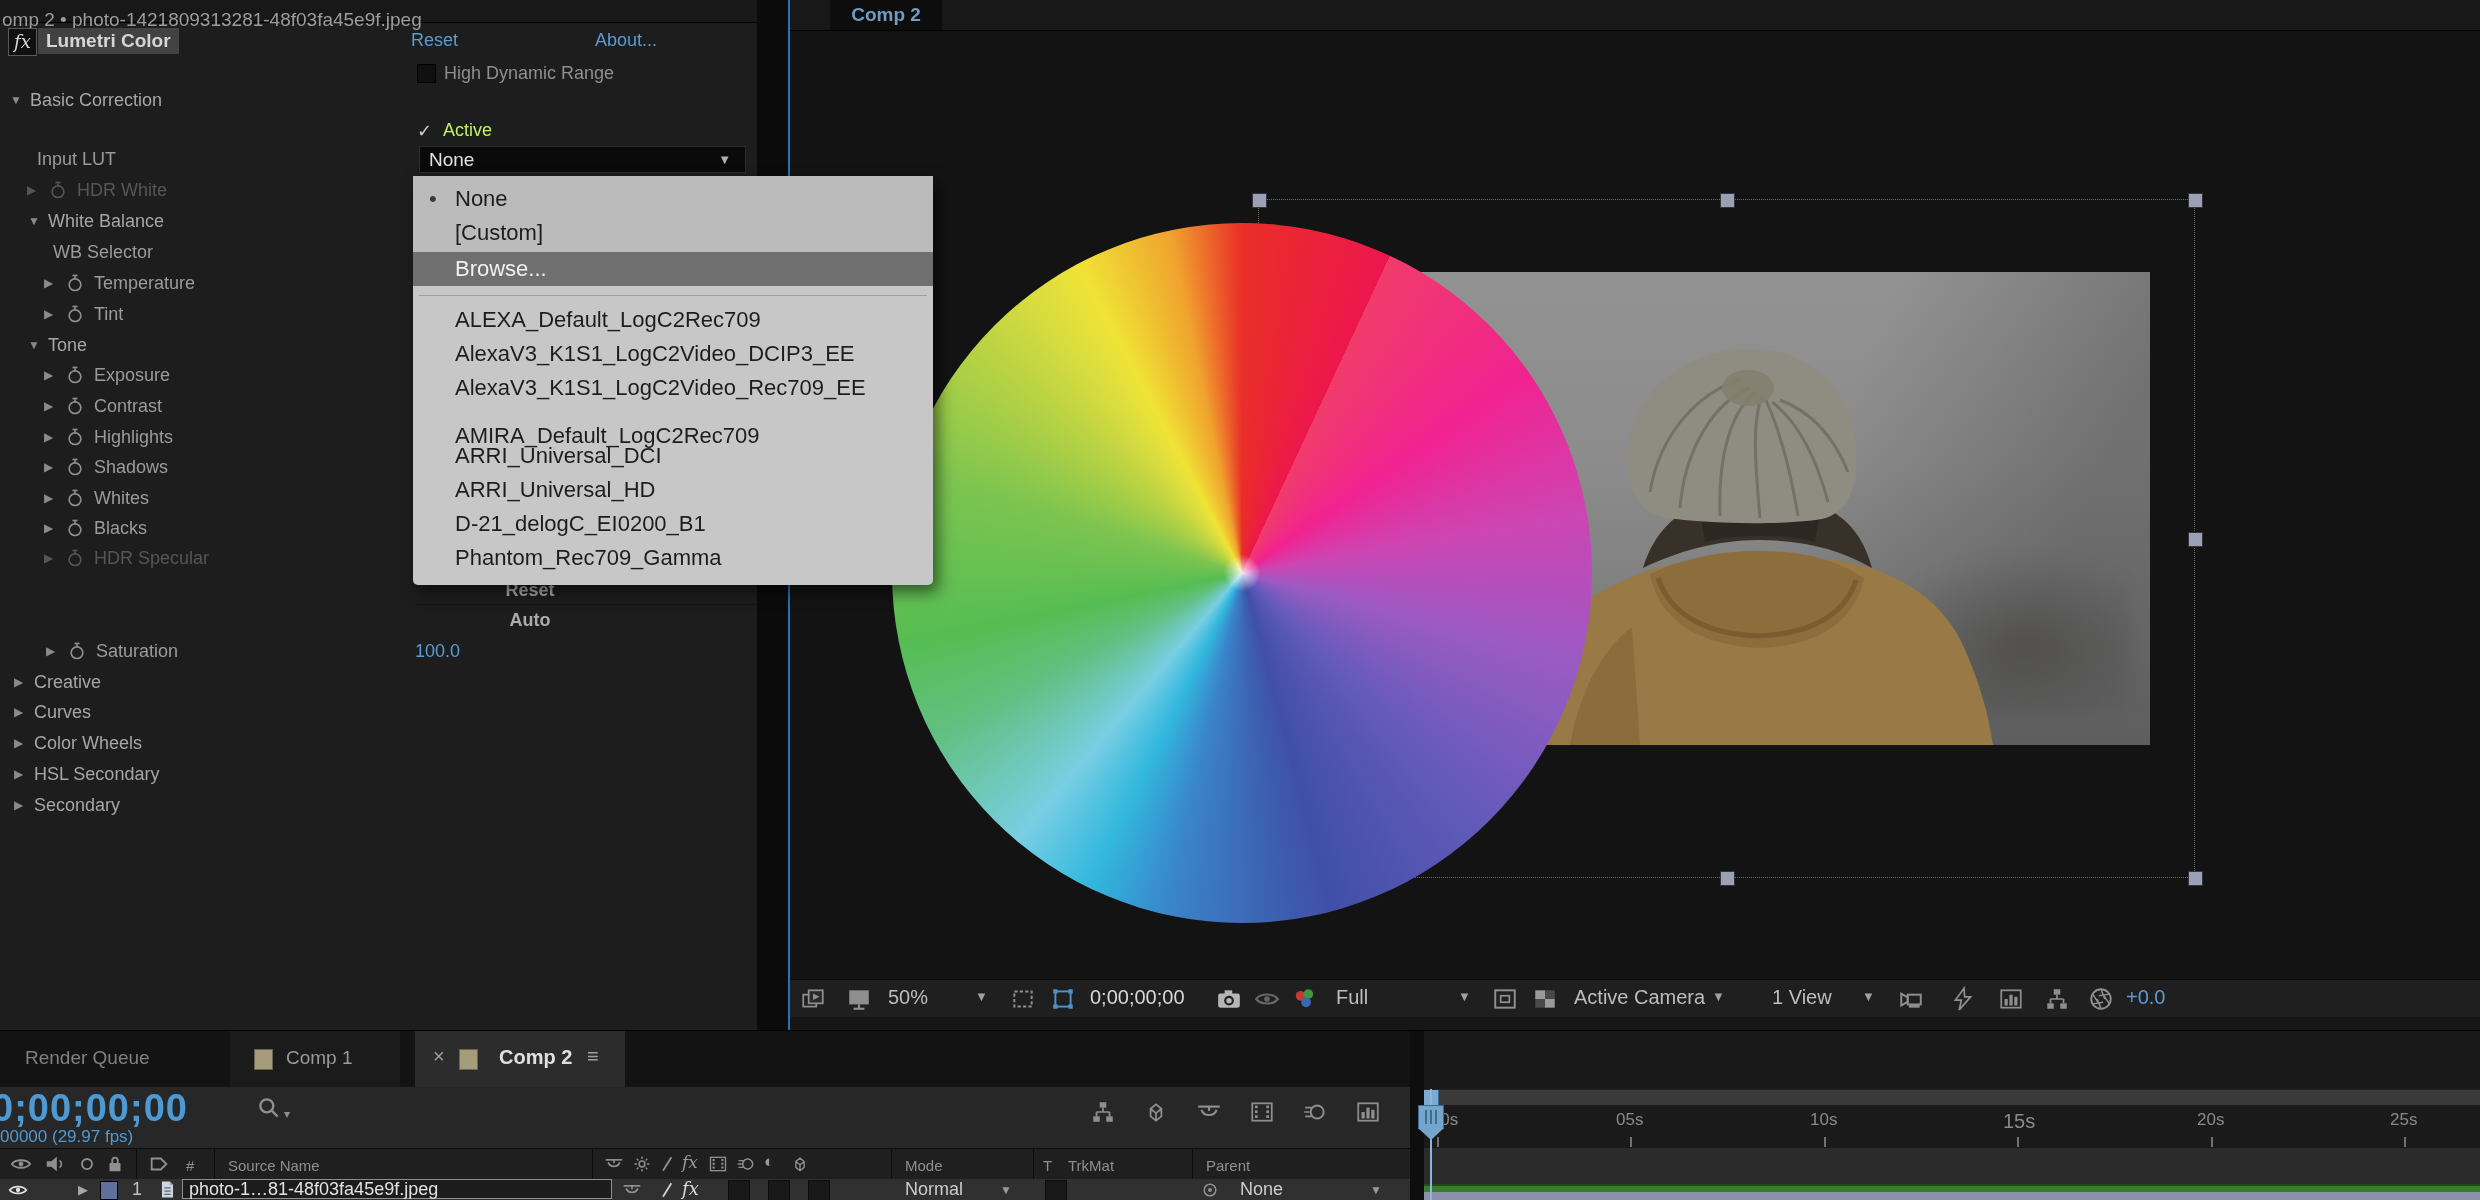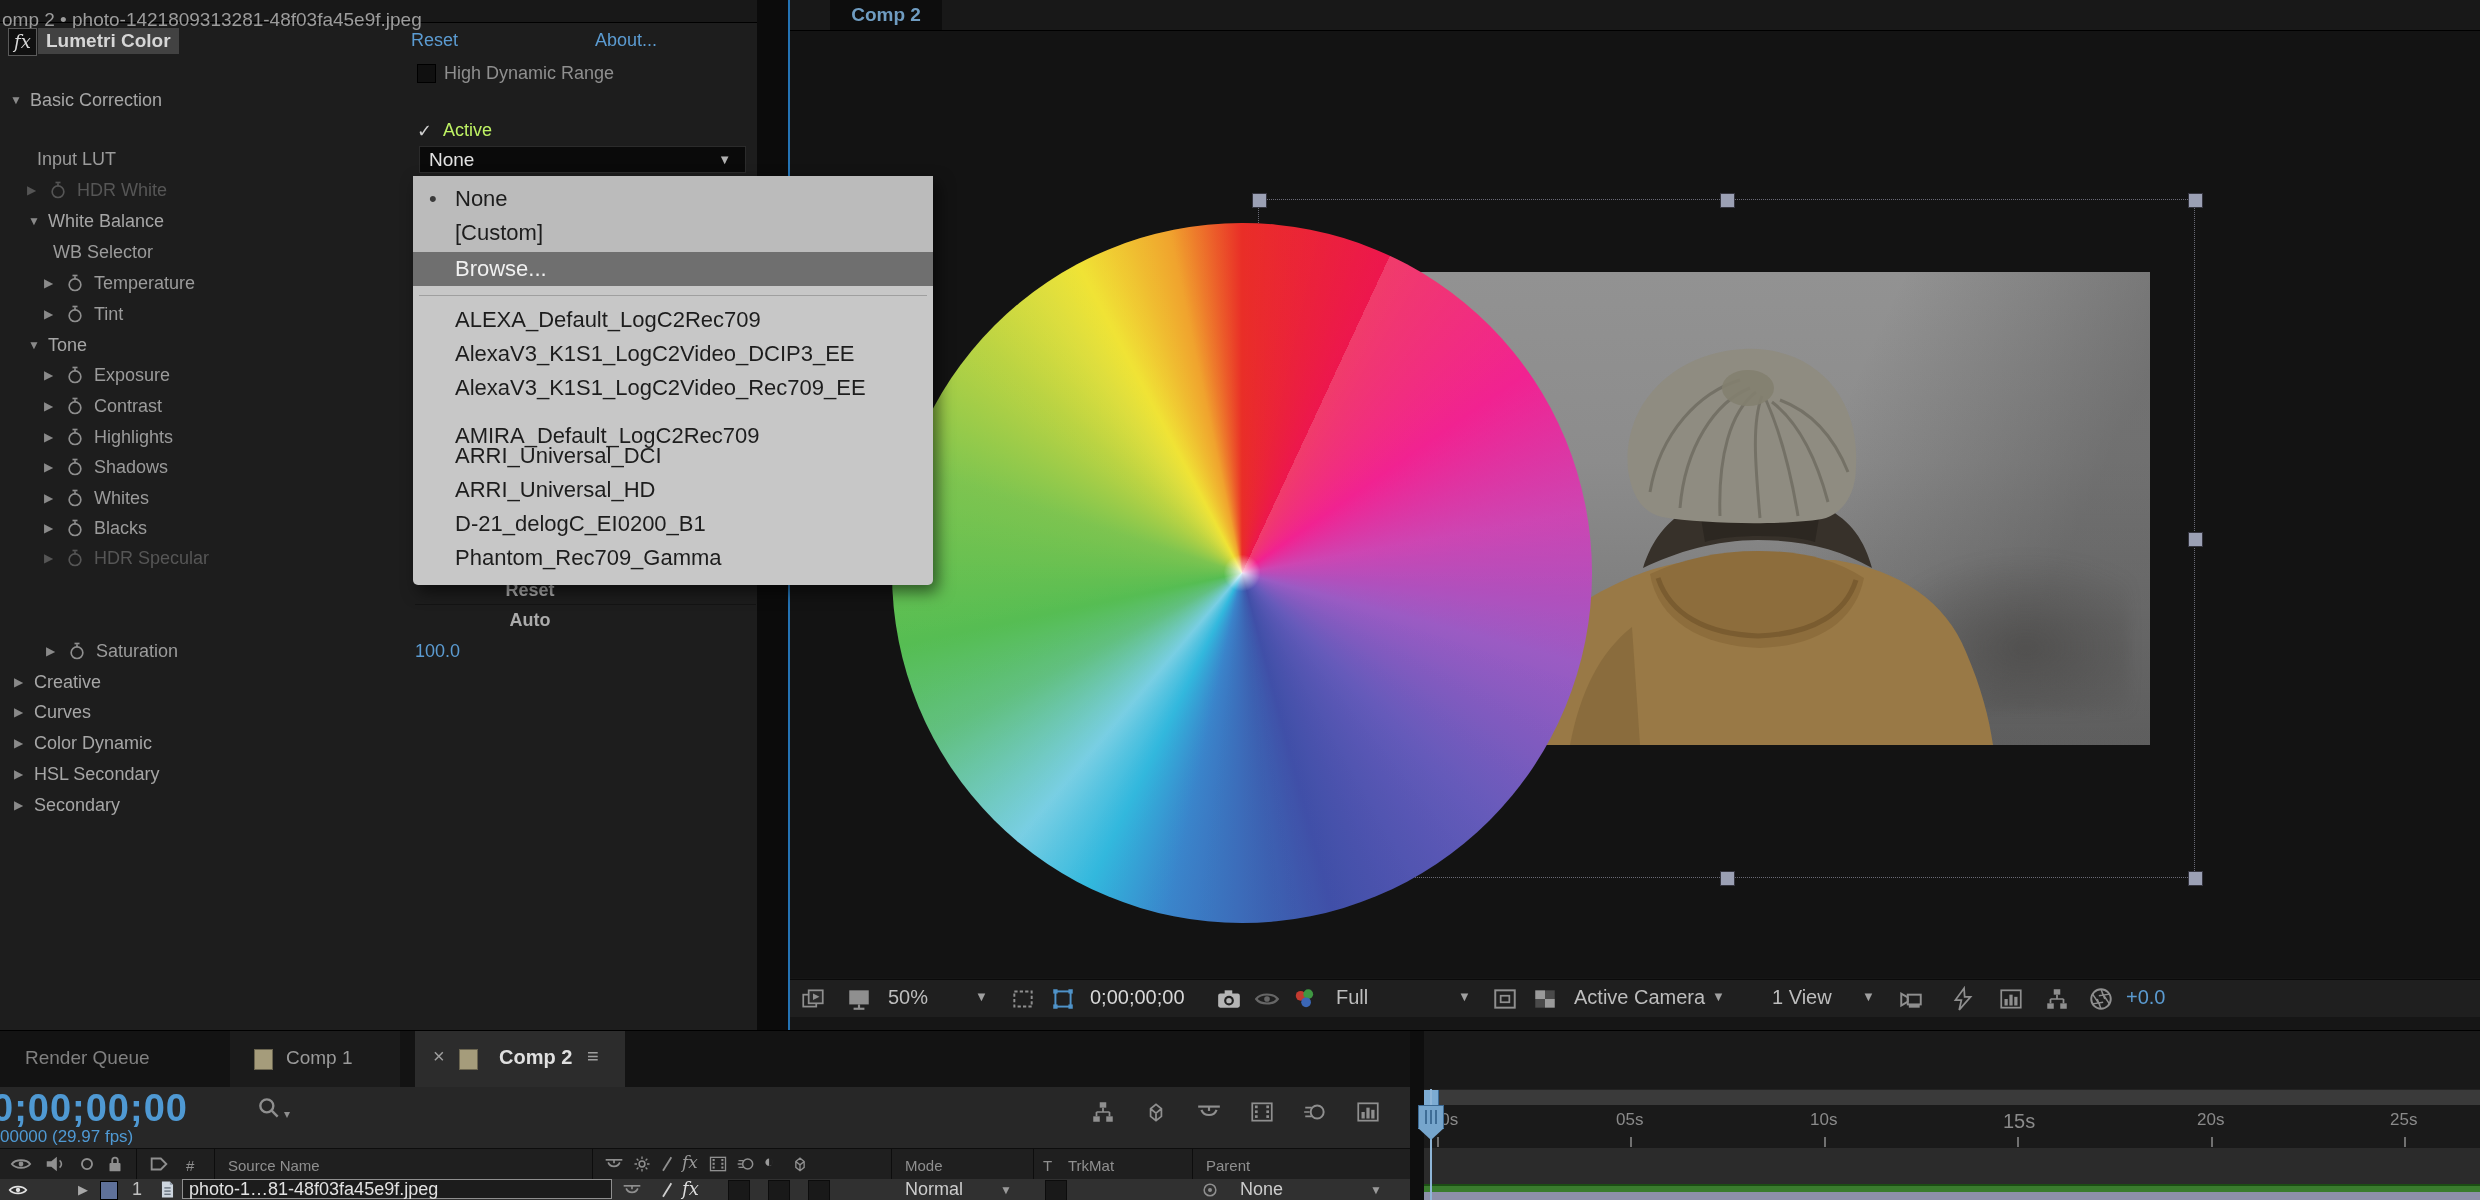--- a/index.html
+++ b/index.html
@@ -323,21 +323,21 @@
     <div class="row" style="left:14px;top:667px;">
         <span class="tw">▶</span>
         <span style="color:#a6a6a6;">Creative</span>
       </div>
     <div class="row" style="left:14px;top:697px;">
         <span class="tw">▶</span>
         <span style="color:#a6a6a6;">Curves</span>
       </div>
     <div class="row" style="left:14px;top:728px;">
         <span class="tw">▶</span>
-        <span style="color:#a6a6a6;">Color Dynamic</span>
+        <span style="color:#a6a6a6;">Color Wheels</span>
       </div>
     <div class="row" style="left:14px;top:759px;">
         <span class="tw">▶</span>
         <span style="color:#a6a6a6;">HSL Secondary</span>
       </div>
     <div class="row" style="left:14px;top:790px;">
         <span class="tw">▶</span>
         <span style="color:#a6a6a6;">Secondary</span>
       </div>
 

